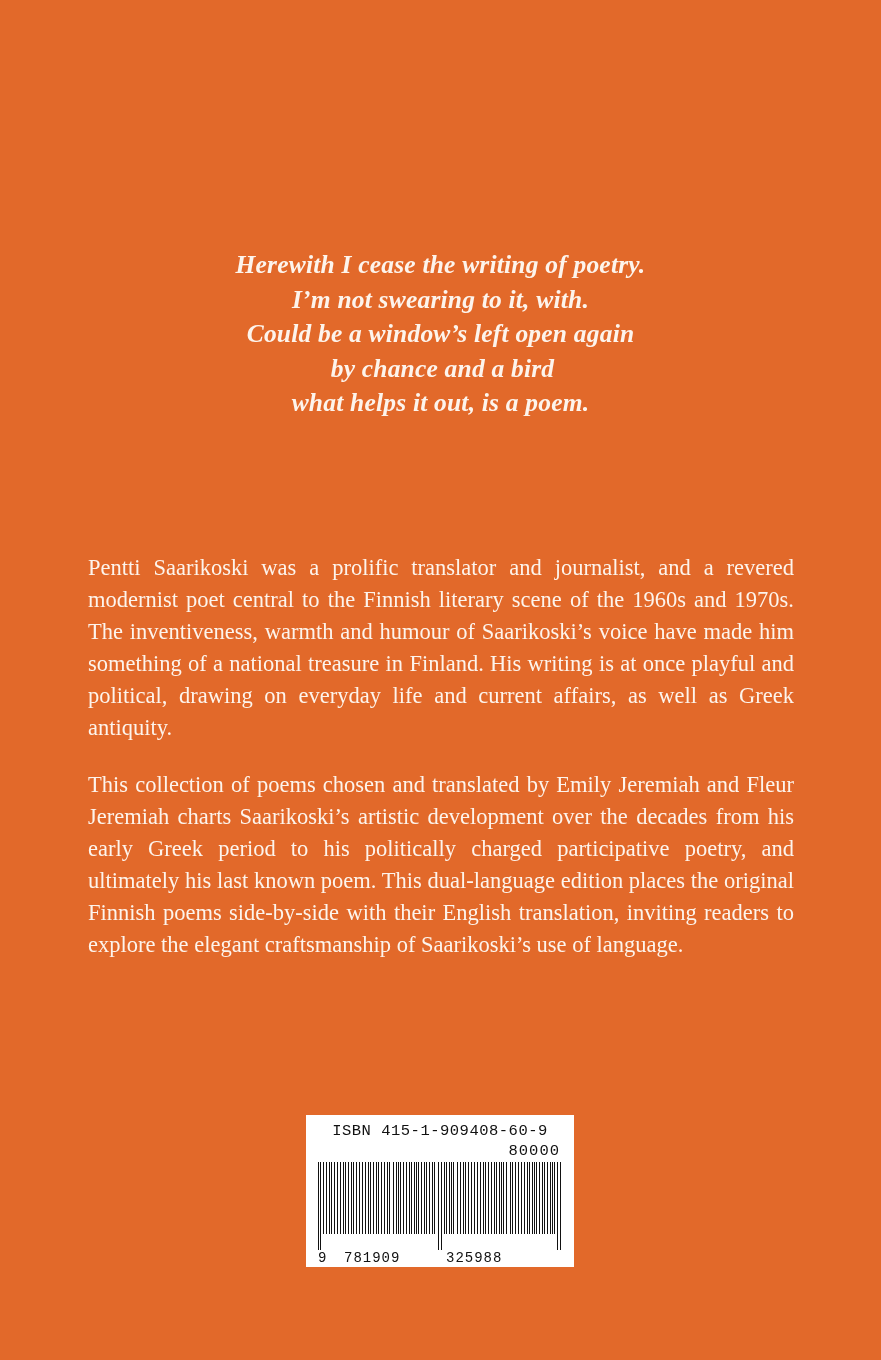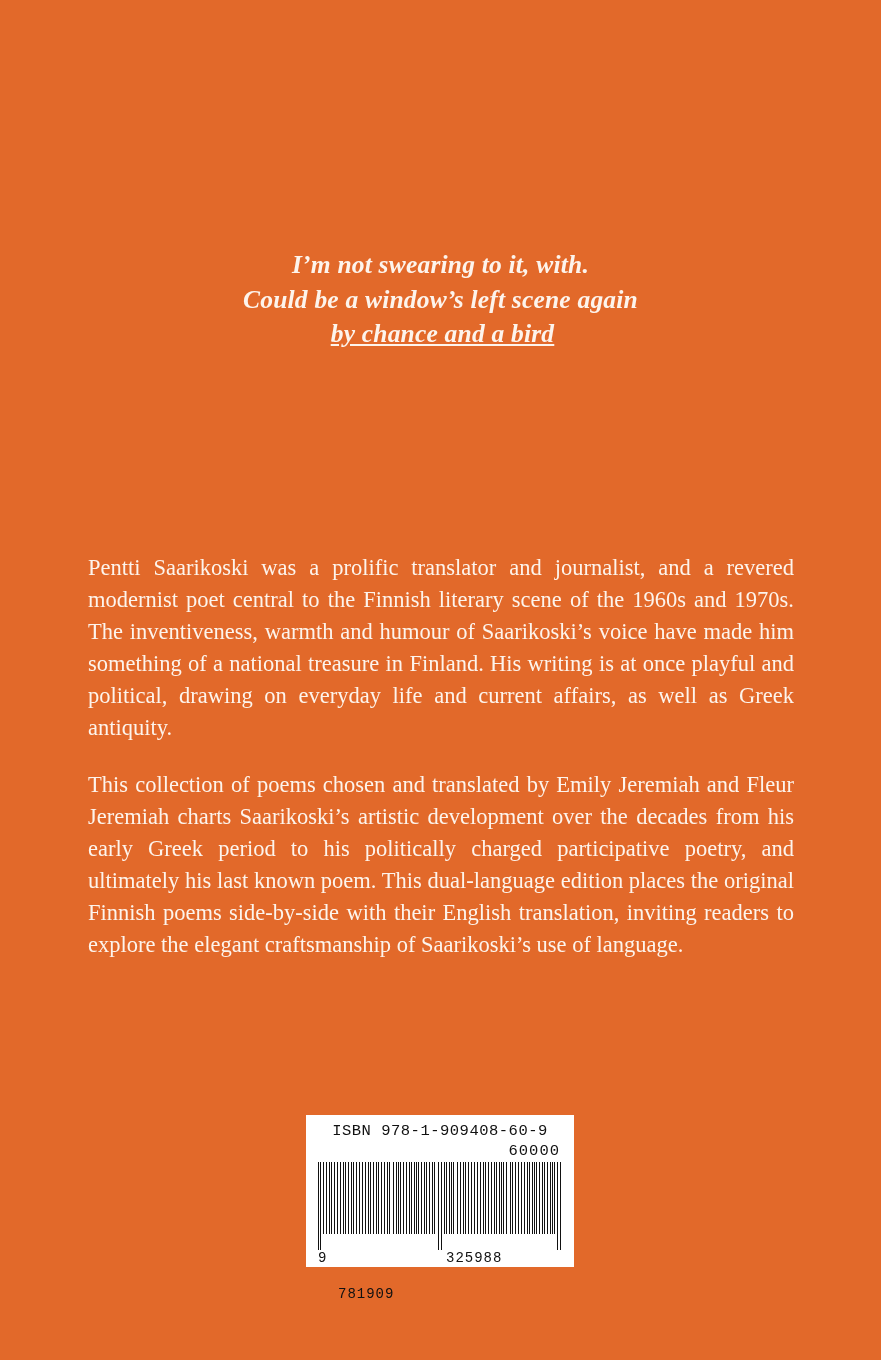--- a/index.html
+++ b/index.html
@@ -32,21 +32,21 @@
     font-size: 25.5px;
     line-height: 34.5px;
     letter-spacing: 0.2px;
     color: #fdf4ec;
   }
   .poem .line {
     white-space: pre;
     display: block;
   }
   .poem .indent-1 { padding-left: 0; }
-  .poem .indent-2 { padding-left: 4px; text-decoration: underline; }
+  .poem .indent-2 { padding-left: 4px; }
   .poem .indent-3 { padding-left: 120px; }
 
   
   .blurb {
     position: absolute;
     left: 88px;
     width: 706px;
     top: 552px;
     font-size: 22.5px;
     line-height: 32px;
@@ -111,46 +111,48 @@
     letter-spacing: 1px;
     margin: 0 4px;
     height: 17px;
   }
   .digits-row span {
     position: absolute;
     top: 0;
     white-space: pre;
   }
   .d-lead  { left: 0; }
-  .d-left  { left: 20px; margin-top: 36px; }
+  .d-left  { left: 26px; }
   .d-right { left: 128px; }
 </style>
 </head>
 <body>
 
 <div class="page">
 
   <div class="poem">
+    <span class="line indent-1">Herewith I cease the writing of poetry.</span>
     <span class="line indent-1">I’m not swearing to it, with.</span>
-    <span class="line indent-1">Could be a window’s left scene again</span>
+    <span class="line indent-1">Could be a window’s left open again</span>
     <span class="line indent-2">by chance and a bird</span>
+    <span class="line indent-1">what helps it out, is a poem.</span>
   </div>
 
   <div class="blurb">
     <p>Pentti Saarikoski was a prolific translator and journalist, and a revered modernist poet central to the Finnish literary scene of the 1960s and 1970s. The inventiveness, warmth and humour of Saarikoski’s voice have made him something of a national treasure in Finland. His writing is at once playful and political, drawing on everyday life and current affairs, as well as Greek antiquity.</p>
     <p>This collection of poems chosen and translated by Emily Jeremiah and Fleur Jeremiah charts Saarikoski’s artistic development over the decades from his early Greek period to his politically charged participative poetry, and ultimately his last known poem. This dual-language edition places the original Finnish poems side-by-side with their English translation, inviting readers to explore the elegant craftsmanship of Saarikoski’s use of language.</p>
   </div>
 
   <div class="barcode-box">
     <div class="isbn-row">
       <span>ISBN</span>
       <span>&nbsp;</span>
-      <span>978-1-909408-60-9</span>
+      <span>415-1-909408-60-9</span>
     </div>
-    <div class="price-row">60000</div>
+    <div class="price-row">80000</div>
     <div class="bars" id="bars">
         <span class="bar" style="width: 1.5px; height: 100%; align-self: flex-start;"></span>
         <span style="width: 1.5px; background: transparent;"></span>
         <span class="bar" style="width: 1.5px; height: 100%; align-self: flex-start;"></span>
         <span style="width: 3px; background: transparent;"></span>
         <span class="bar" style="width: 1px; height: 82%; align-self: flex-start;"></span>
         <span style="width: 2px; background: transparent;"></span>
         <span class="bar" style="width: 3px; height: 82%; align-self: flex-start;"></span>
         <span style="width: 2px; background: transparent;"></span>
         <span class="bar" style="width: 1px; height: 82%; align-self: flex-start;"></span>

